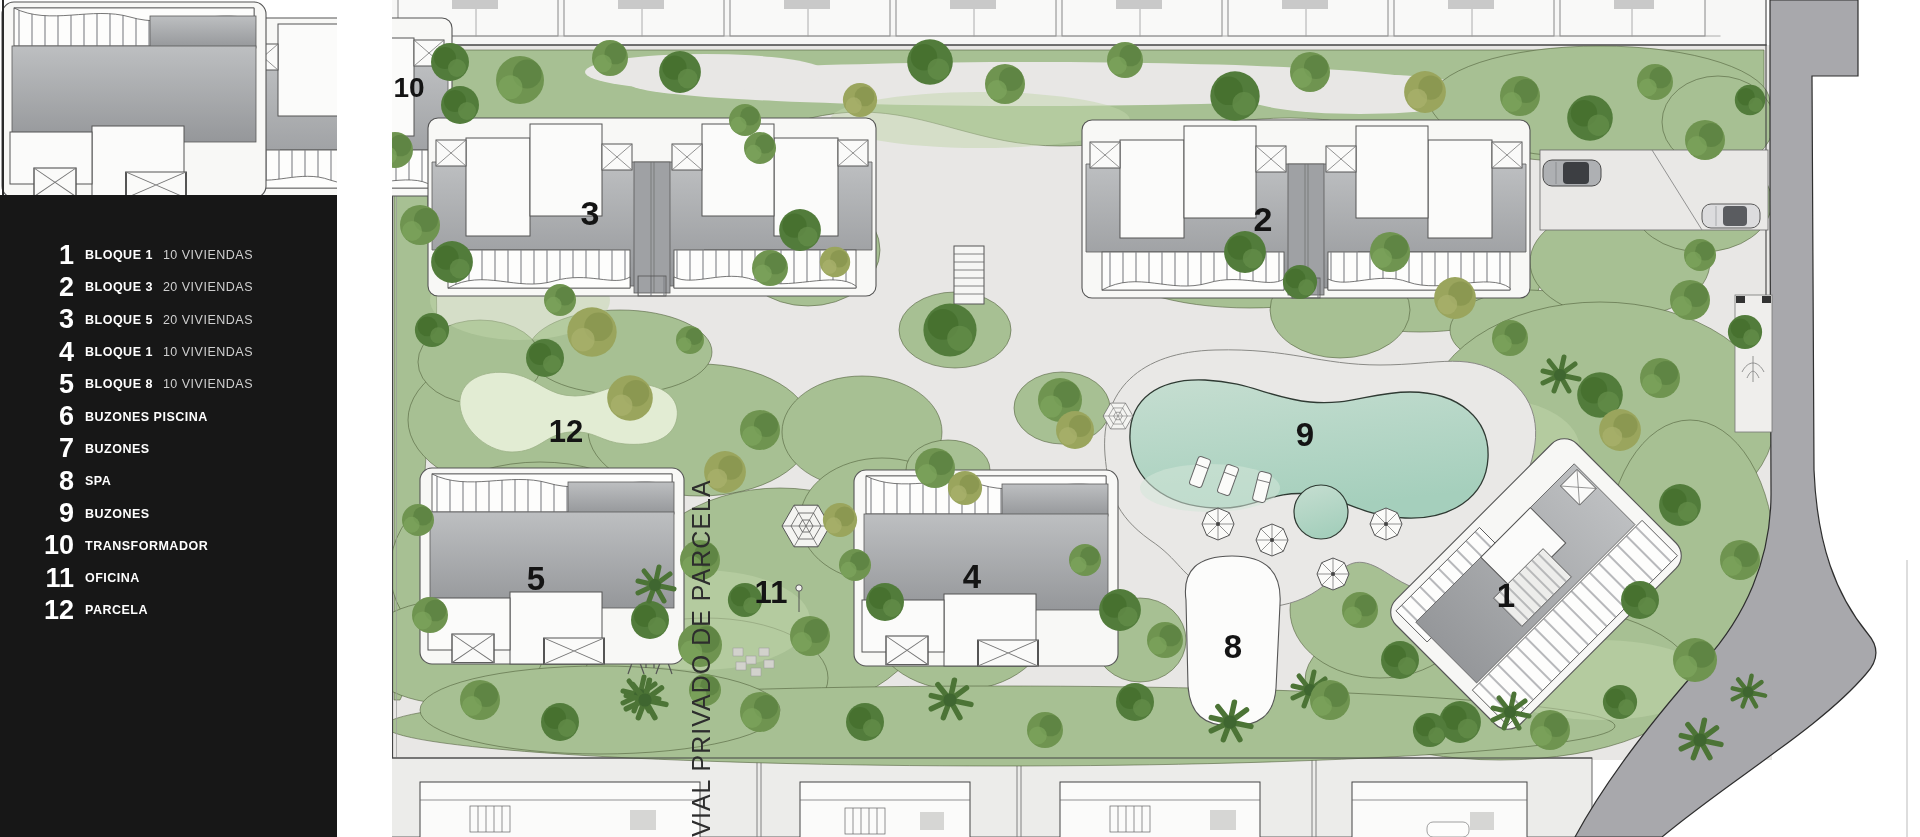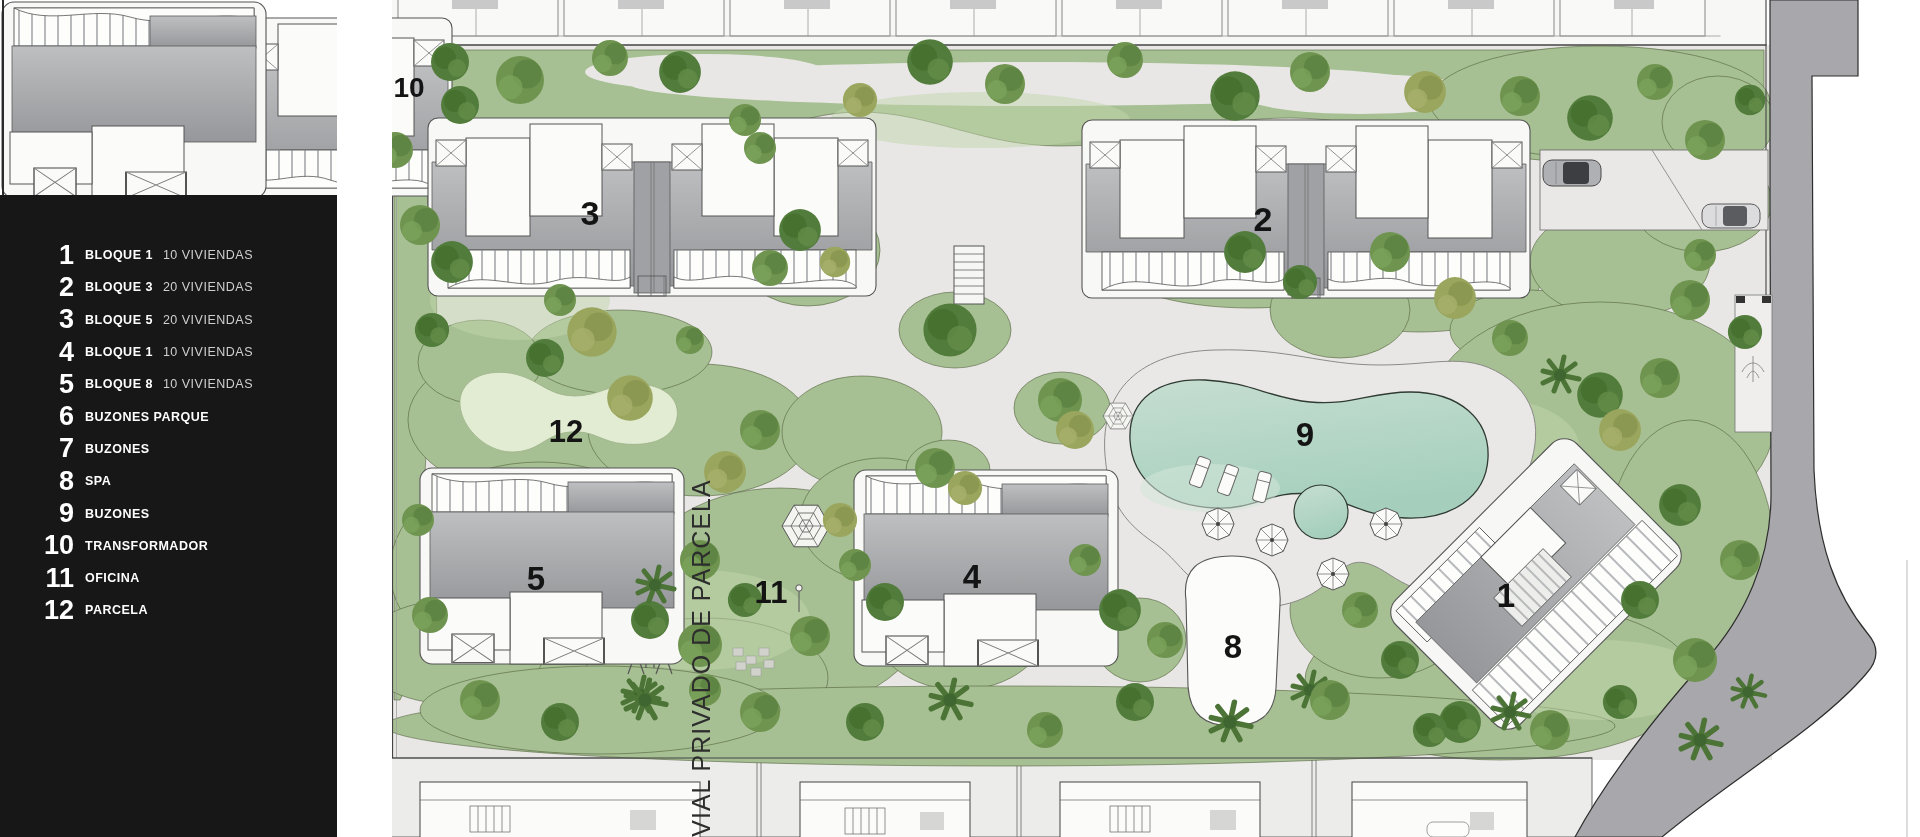--- a/index.html
+++ b/index.html
@@ -515,21 +515,21 @@
         <span class="llab">BLOQUE 1</span>
         <span class="lsub">10 VIVIENDAS</span>
       </div>
     <div class="lrow">
         <span class="lnum">5</span>
         <span class="llab">BLOQUE 8</span>
         <span class="lsub">10 VIVIENDAS</span>
       </div>
     <div class="lrow">
         <span class="lnum">6</span>
-        <span class="llab">BUZONES PARQUE</span>
+        <span class="llab">BUZONES PISCINA</span>
         <span class="lsub"></span>
       </div>
     <div class="lrow">
         <span class="lnum">7</span>
         <span class="llab">BUZONES</span>
         <span class="lsub"></span>
       </div>
     <div class="lrow">
         <span class="lnum">8</span>
         <span class="llab">SPA</span>

